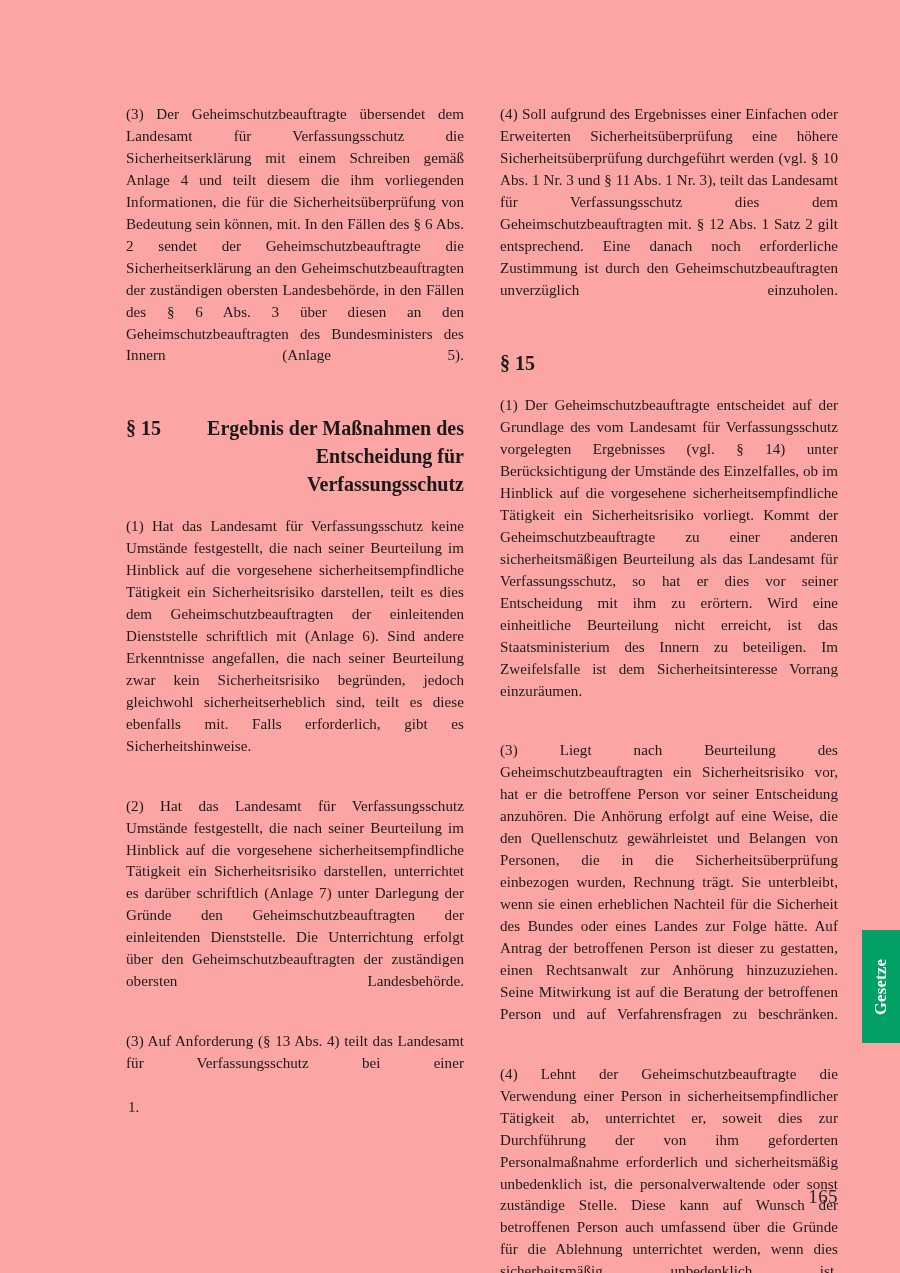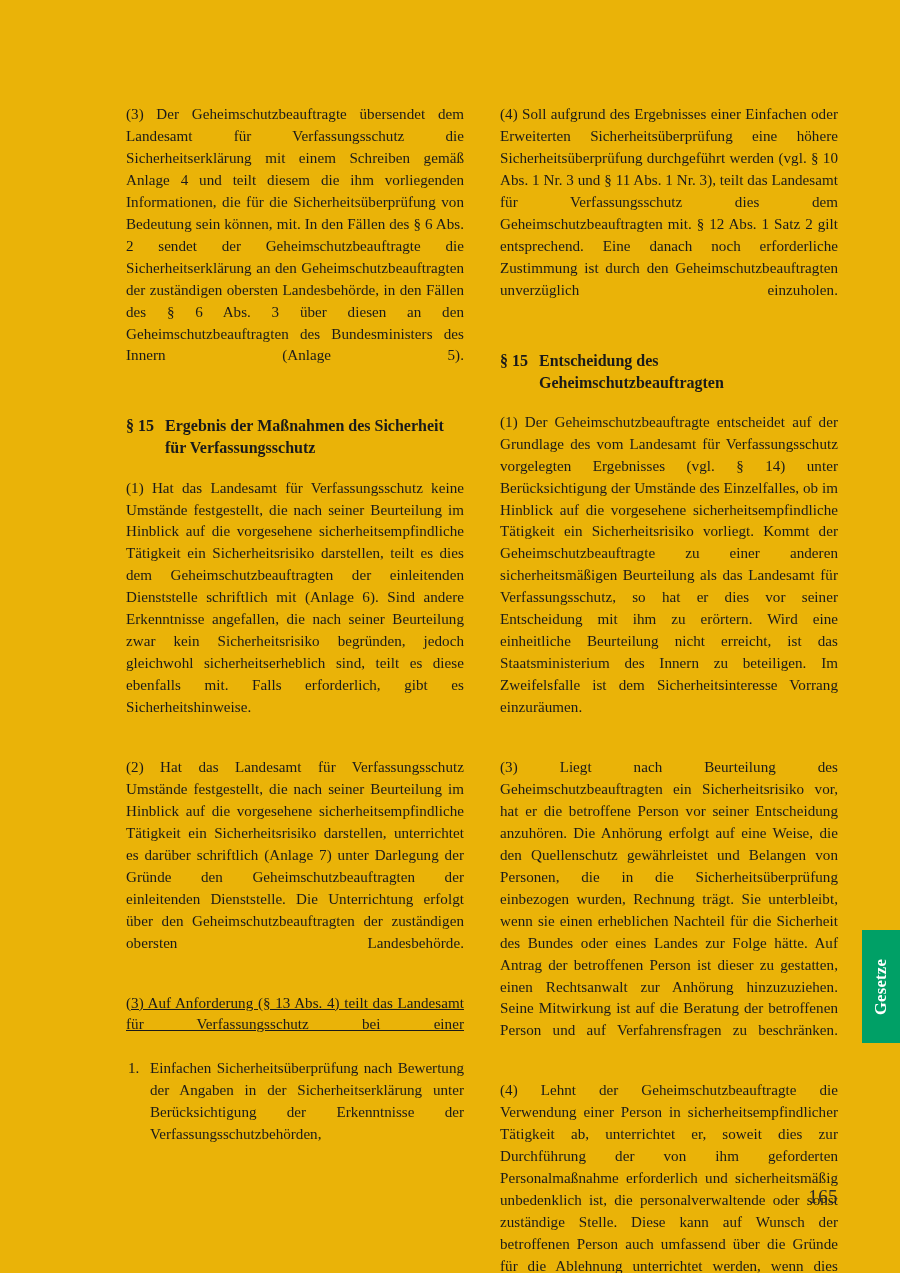--- a/index.html
+++ b/index.html
@@ -13,21 +13,21 @@
     height: 1273px;
     position: relative;
     overflow: hidden;
     font-family: "Liberation Serif", "DejaVu Serif", serif;
     color: #1a1a1a;
   }
 
   .page {
     position: absolute;
     inset: 0;
-    background: #eab308;
+    background: #fca5a5;
   }
 
   
   .columns {
     position: absolute;
     left: 126px;
     top: 104px;
     width: 712px;
     height: 1090px;
     display: flex;
@@ -44,38 +44,38 @@
     font-size: 15.1px;
     line-height: 1.455;
     text-align: justify;
     text-justify: inter-word;
     hyphens: manual;
     -webkit-hyphens: manual;
     letter-spacing: 0.04px;
   }
   p.para.tight {
     margin-bottom: 0;
-    text-decoration: underline;
   }
 
   
   p.para::after {
     content: "";
     display: inline-block;
     width: 100%;
   }
 
   
   .heading {
     margin: 26px 0 18px 0;
-    font-size: 16px;
+    font-size: 20px;
     font-weight: bold;
     line-height: 1.38;
     display: flex;
     align-items: flex-start;
+    text-align: right;
   }
   .heading .sec-no {
     flex: 0 0 auto;
     white-space: nowrap;
     margin-right: 11px;
   }
   .heading .sec-title {
     flex: 1 1 auto;
   }
 
@@ -146,46 +146,44 @@
 
   <div class="columns">
 
     <div class="col">
 
       <p class="para">(3) Der Geheimschutzbeauftragte übersendet dem Landesamt für Verfassungsschutz die Sicherheitserklärung mit einem Schreiben gemäß Anlage 4 und teilt diesem die ihm vorliegenden Informationen, die für die Sicherheitsüberprüfung von Bedeutung sein können, mit. In den Fällen des § 6 Abs. 2 sendet der Geheimschutzbeauftragte die Sicherheitserklärung an den Geheimschutzbeauftragten der zuständigen obersten Landesbehörde, in den Fällen des § 6 Abs. 3 über diesen an den Geheimschutzbeauftragten des Bundesministers des Innern (Anlage 5).</p>
 
 
       <div class="heading">
         <span class="sec-no">§ 15</span>
-        <span class="sec-title">Ergebnis der Maßnahmen des Sicherheit für Verfassungsschutz</span>
+        <span class="sec-title">Ergebnis der Maßnahmen des Entscheidung für Verfassungsschutz</span>
       </div>
 
       <p class="para">(1) Hat das Landesamt für Verfassungsschutz keine Umstände festgestellt, die nach seiner Beurteilung im Hinblick auf die vorgesehene sicherheitsempfindliche Tätigkeit ein Sicherheitsrisiko darstellen, teilt es dies dem Geheimschutzbeauftragten der einleitenden Dienststelle schriftlich mit (Anlage 6). Sind andere Erkenntnisse angefallen, die nach seiner Beurteilung zwar kein Sicherheitsrisiko begründen, jedoch gleichwohl sicherheitserheblich sind, teilt es diese ebenfalls mit. Falls erforderlich, gibt es Sicherheitshinweise.</p>
 
       <p class="para">(2) Hat das Landesamt für Verfassungsschutz Umstände festgestellt, die nach seiner Beurteilung im Hinblick auf die vorgesehene sicherheitsempfindliche Tätigkeit ein Sicherheitsrisiko darstellen, unterrichtet es darüber schriftlich (Anlage 7) unter Darlegung der Gründe den Geheimschutzbeauftragten der einleitenden Dienststelle. Die Unterrichtung erfolgt über den Geheimschutzbeauftragten der zuständigen obersten Landesbehörde.</p>
 
       <p class="para tight">(3) Auf Anforderung (§ 13 Abs. 4) teilt das Landesamt für Verfassungsschutz bei einer</p>
 
       <ol class="numlist">
         <li>
           <span class="marker">1.</span>
-          <span>Einfachen Sicherheitsüberprüfung nach Bewertung der Angaben in der Sicherheitserklärung unter Berücksichtigung der Erkenntnisse der Verfassungsschutzbehörden,</span>
         </li>
 
       </ol>
 
     </div>
 
     <div class="col">
 
       <p class="para">(4) Soll aufgrund des Ergebnisses einer Einfachen oder Erweiterten Sicherheitsüberprüfung eine höhere Sicherheitsüberprüfung durchgeführt werden (vgl. § 10 Abs. 1 Nr. 3 und § 11 Abs. 1 Nr. 3), teilt das Landesamt für Verfassungsschutz dies dem Geheimschutzbeauftragten mit. § 12 Abs. 1 Satz 2 gilt entsprechend. Eine danach noch erforderliche Zustimmung ist durch den Geheimschutzbeauftragten unverzüglich einzuholen.</p>
 
       <div class="heading">
         <span class="sec-no">§ 15</span>
-        <span class="sec-title">Entscheidung des Geheimschutzbeauftragten</span>
       </div>
 
       <p class="para">(1) Der Geheimschutzbeauftragte entscheidet auf der Grundlage des vom Landesamt für Verfassungsschutz vorgelegten Ergebnisses (vgl. § 14) unter Berücksichtigung der Umstände des Einzelfalles, ob im Hinblick auf die vorgesehene sicherheitsempfindliche Tätigkeit ein Sicherheitsrisiko vorliegt. Kommt der Geheimschutzbeauftragte zu einer anderen sicherheitsmäßigen Beurteilung als das Landesamt für Verfassungsschutz, so hat er dies vor seiner Entscheidung mit ihm zu erörtern. Wird eine einheitliche Beurteilung nicht erreicht, ist das Staatsministerium des Innern zu beteiligen. Im Zweifelsfalle ist dem Sicherheitsinteresse Vorrang einzuräumen.</p>
 
 
       <p class="para">(3) Liegt nach Beurteilung des Geheimschutzbeauftragten ein Sicherheitsrisiko vor, hat er die betroffene Person vor seiner Entscheidung anzuhören. Die Anhörung erfolgt auf eine Weise, die den Quellenschutz gewährleistet und Belangen von Personen, die in die Sicherheitsüberprüfung einbezogen wurden, Rechnung trägt. Sie unterbleibt, wenn sie einen erheblichen Nachteil für die Sicherheit des Bundes oder eines Landes zur Folge hätte. Auf Antrag der betroffenen Person ist dieser zu gestatten, einen Rechtsanwalt zur Anhörung hinzuzuziehen. Seine Mitwirkung ist auf die Beratung der betroffenen Person und auf Verfahrensfragen zu beschränken.</p>
 
       <p class="para">(4) Lehnt der Geheimschutzbeauftragte die Verwendung einer Person in sicherheitsempfindlicher Tätigkeit ab, unterrichtet er, soweit dies zur Durchführung der von ihm geforderten Personalmaßnahme erforderlich und sicherheitsmäßig unbedenklich ist, die personalverwaltende oder sonst zuständige Stelle. Diese kann auf Wunsch der betroffenen Person auch umfassend über die Gründe für die Ablehnung unterrichtet werden, wenn dies sicherheitsmäßig unbedenklich ist.</p>
 
     </div>

